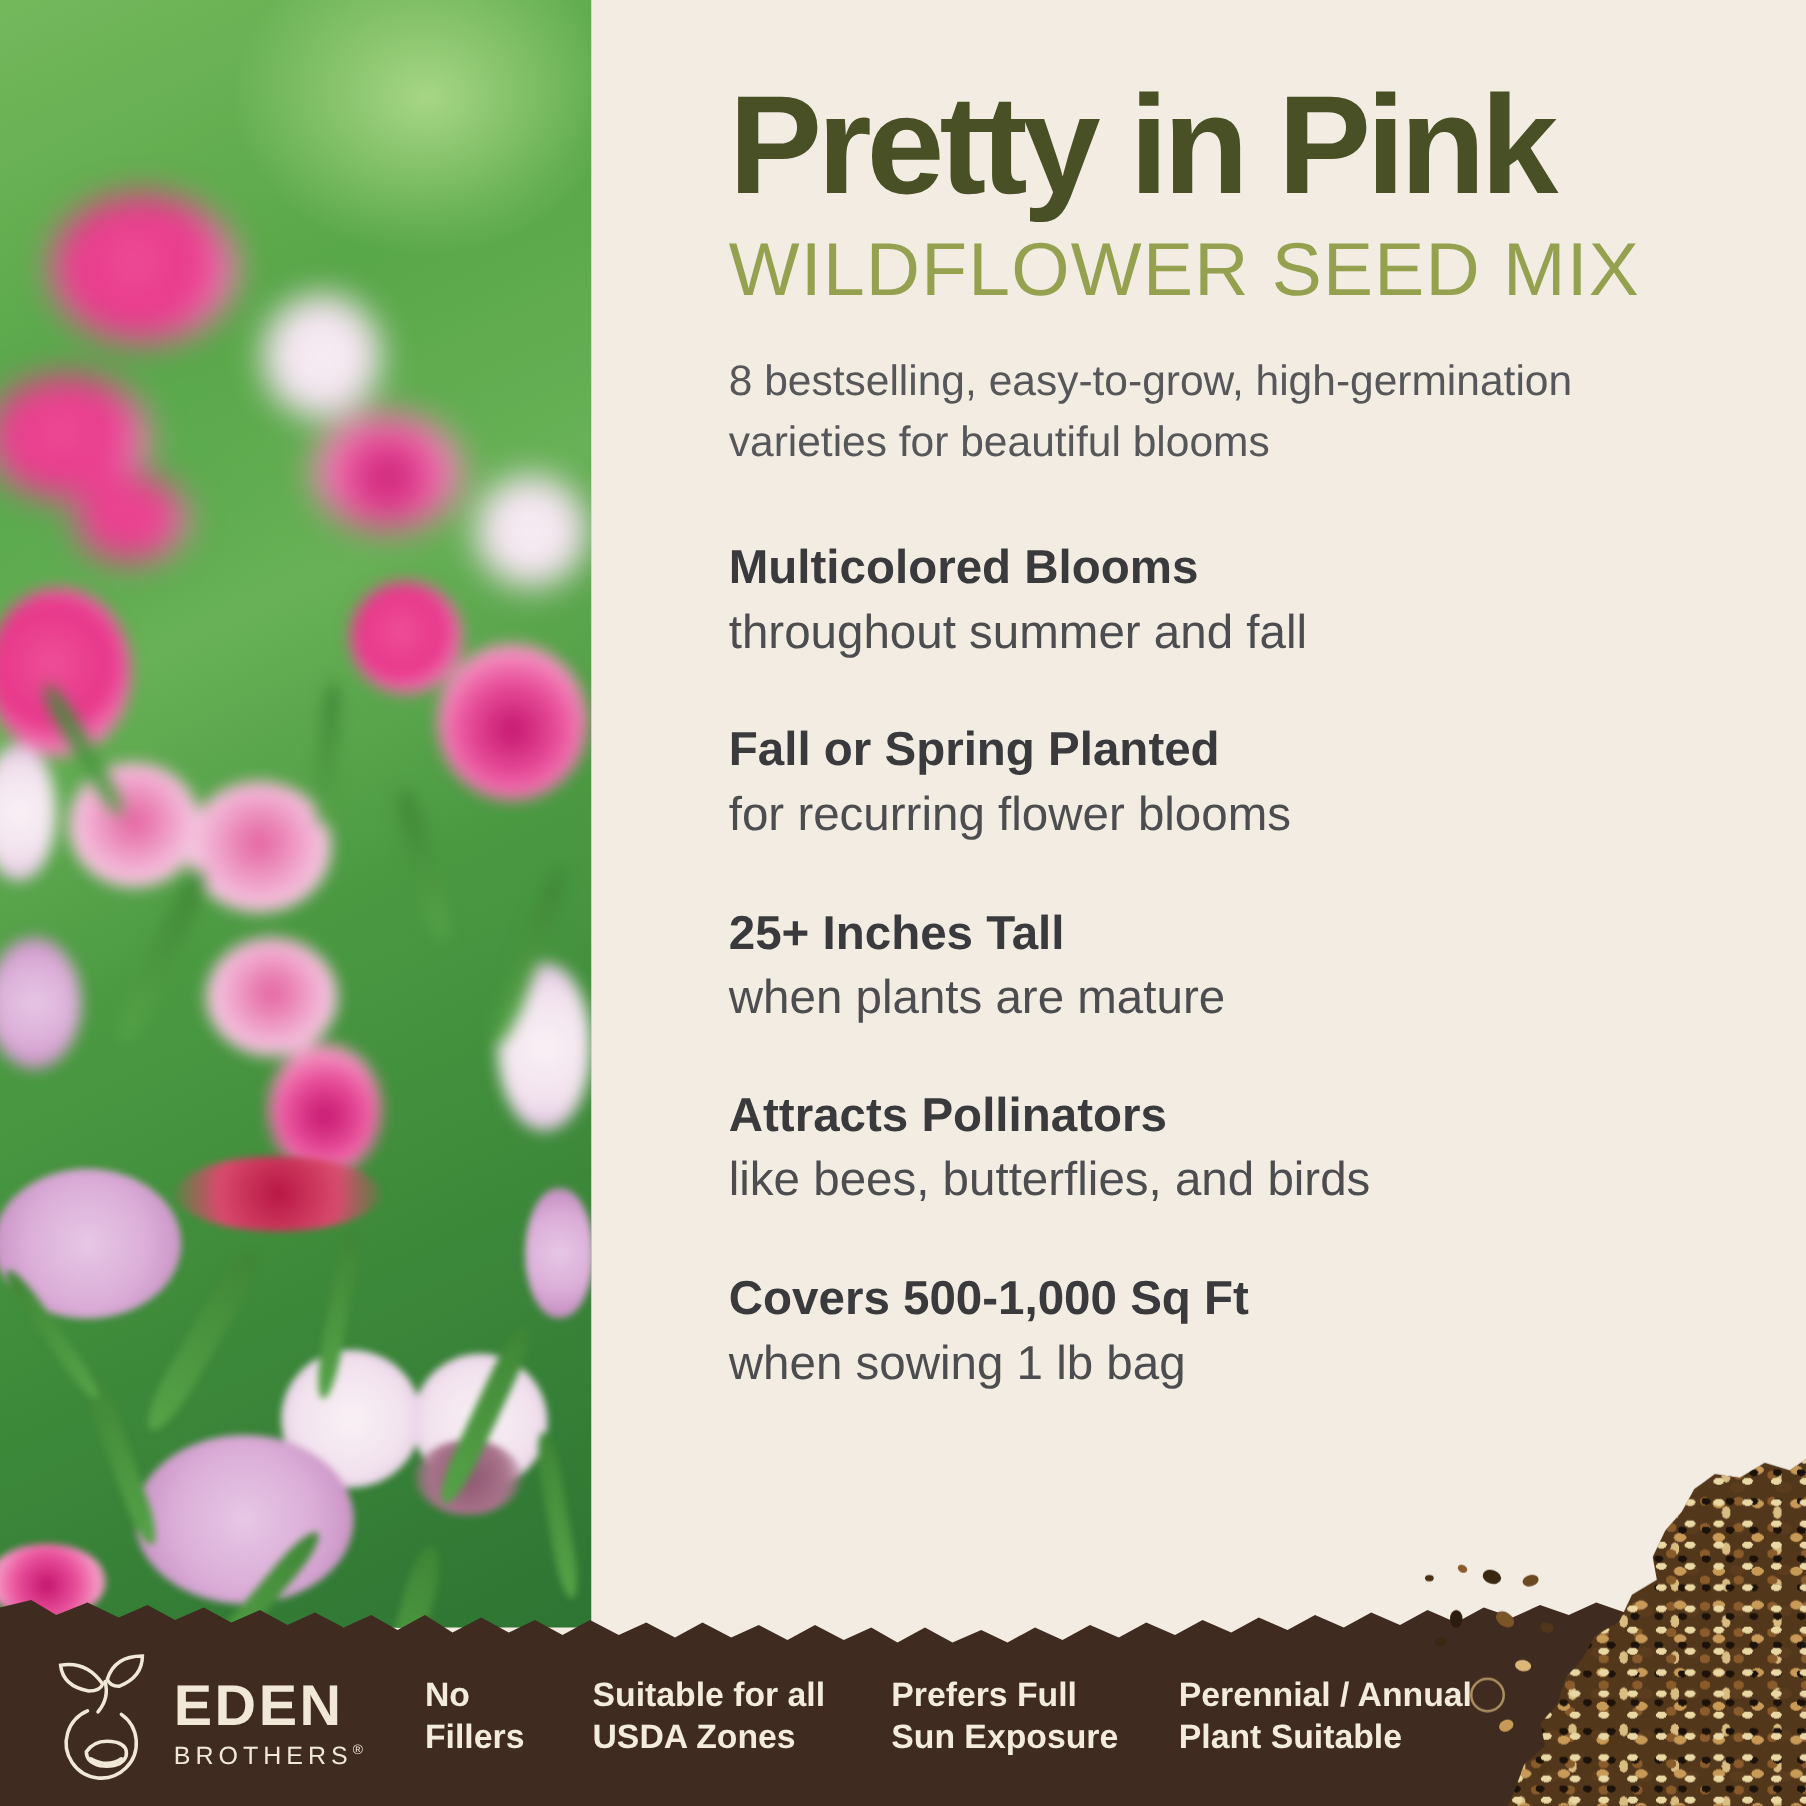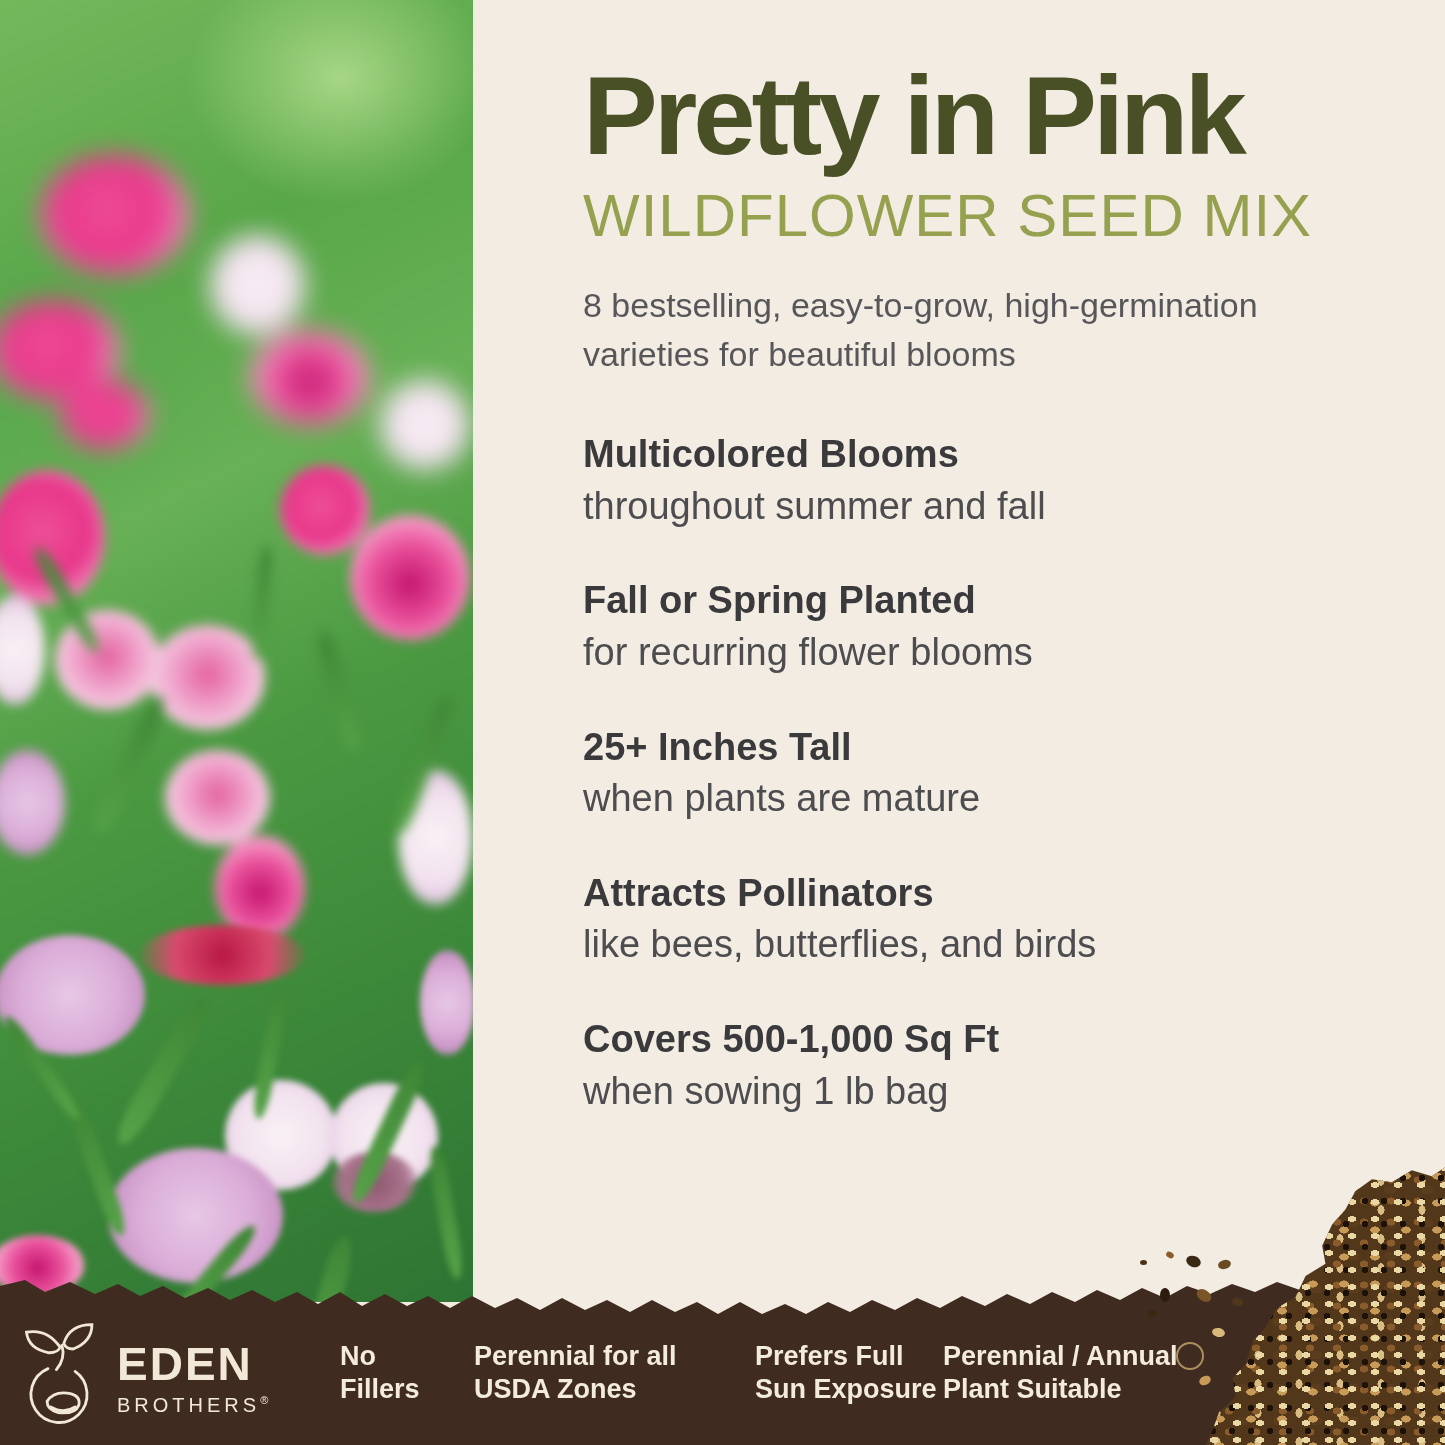--- a/index.html
+++ b/index.html
@@ -33,27 +33,27 @@
   .hero{position:absolute;left:583px;top:56px;width:800px}
   .title{font-size:112px;font-weight:bold;letter-spacing:-4px;line-height:1.08;color:#4a5026;margin:0}
   .subtitle{font-size:60px;font-weight:normal;letter-spacing:1px;line-height:1.1;color:#96a14f;margin-top:6px}
   .desc{font-size:34px;line-height:1.44;color:#57575a;margin-top:32px;white-space:pre-line}
   .features{position:absolute;left:583px;top:430px;width:760px}
   .feature{margin-bottom:46px}
   .feature .fh{font-size:38px;font-weight:bold;color:#3a3a3c;line-height:1.28}
   .feature .fd{font-size:38px;color:#4d4d50;line-height:1.28;margin-top:3px}
   
   .tear{position:absolute;left:0;top:1262px;width:1445px;height:183px}
-  .brand{position:absolute;left:19px;top:1322px;display:flex;align-items:center;gap:12px;color:#f1e8d8}
+  .brand{position:absolute;left:41px;top:1322px;display:flex;align-items:center;gap:12px;color:#f1e8d8}
   .brand-text{display:flex;flex-direction:column}
   .brand-line1{font-size:46px;font-weight:bold;letter-spacing:2px;line-height:1}
   .brand-line2{font-size:20px;font-weight:normal;letter-spacing:4px;line-height:1;margin-top:8px}
   .reg{font-size:11px;vertical-align:super}
   .badge{position:absolute;top:1340px;color:#f3ecdc;font-size:27px;font-weight:bold;line-height:1.22}
-  .badge-1{left:340px}.badge-2{left:474px}.badge-3{left:755px}.badge-4{left:943px}
+  .badge-1{left:340px}.badge-2{left:474px}.badge-3{left:713px}.badge-4{left:943px}
   
   .seed-pile{
     position:absolute;right:0;bottom:0;width:332px;height:302px;
     clip-path:polygon(100% 8%,96% 11%,90% 9%,84% 13%,78% 12%,73% 16%,70% 22%,66% 27%,63% 34%,64% 40%,58% 44%,55% 51%,49% 55%,46% 61%,42% 66%,40% 73%,36% 78%,37% 84%,32% 89%,30% 95%,28% 100%,100% 100%);
     background-color:#53371b;
     background-image:
       radial-gradient(6px 4px at 9px 8px, #ead8a4 70%, transparent 71%),
       radial-gradient(5px 4px at 5px 12px, #1c120a 70%, transparent 71%),
       radial-gradient(7px 5px at 14px 6px, #c89a58 70%, transparent 71%),
       radial-gradient(6px 5px at 8px 16px, #8a5c2c 70%, transparent 71%),
@@ -159,21 +159,21 @@
     <div class="brand-line1">EDEN</div>
     <div class="brand-line2"><span>BROTHERS</span><span class="reg">®</span></div>
   </div>
 </div>
 
 <div class="badge badge-1">
   <div>No</div>
   <div>Fillers</div>
 </div>
 <div class="badge badge-2">
-  <div>Perennial for all</div>
+  <div>Suitable for all</div>
   <div>USDA Zones</div>
 </div>
 <div class="badge badge-3">
   <div>Prefers Full</div>
   <div>Sun Exposure</div>
 </div>
 <div class="badge badge-4">
   <div>Perennial / Annual</div>
   <div>Plant Suitable</div>
 </div>

